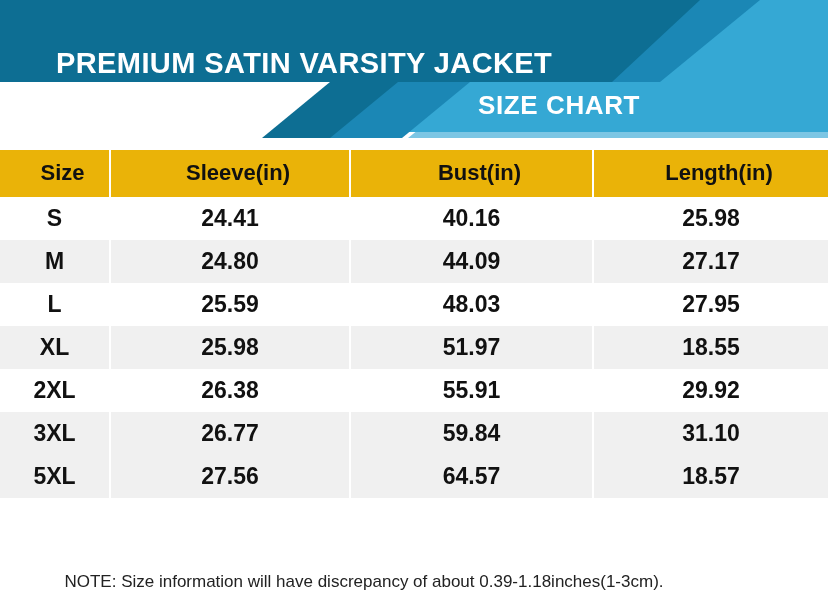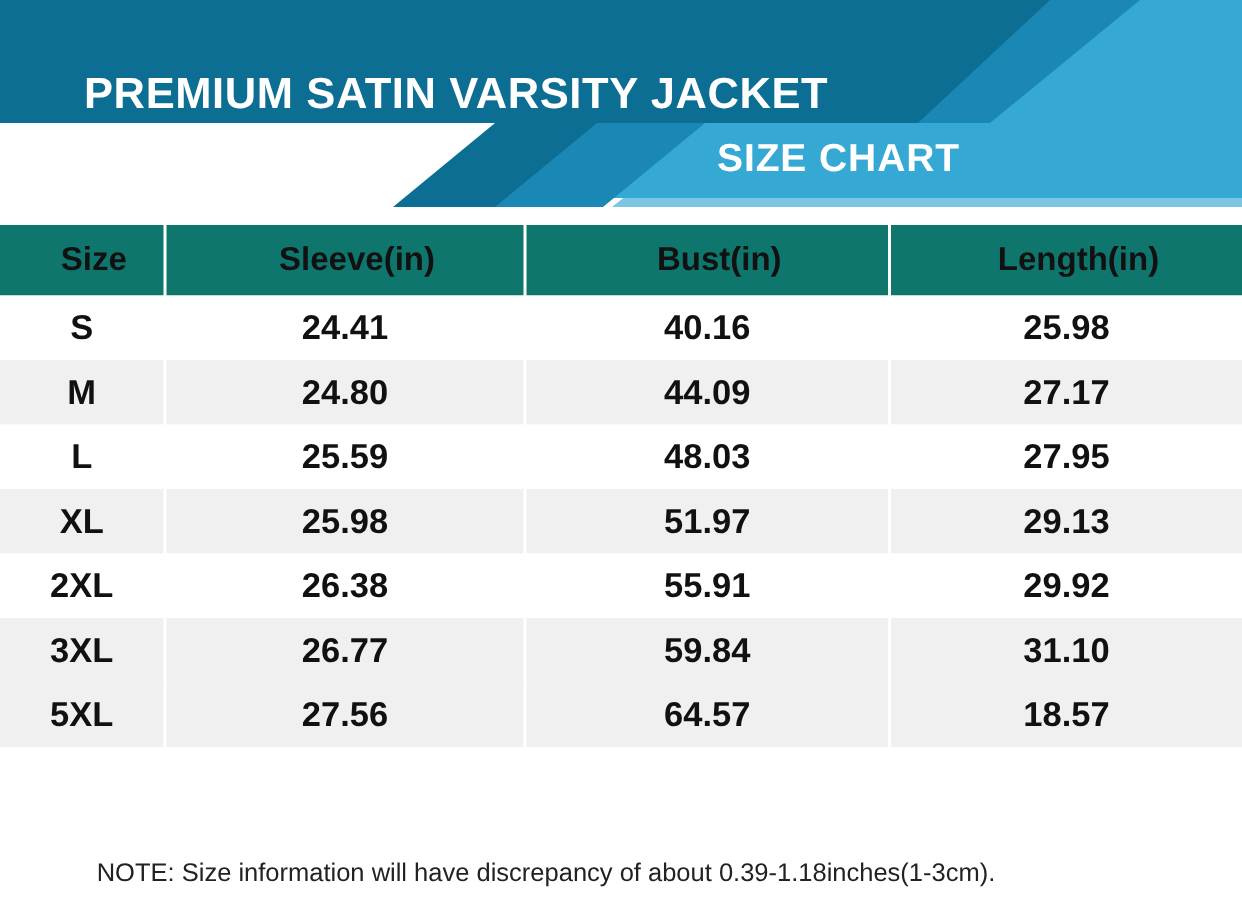--- a/index.html
+++ b/index.html
@@ -65,21 +65,21 @@
     width: 828px;
     border-collapse: collapse;
     table-layout: fixed;
   }
   table.size-chart col.c-size   { width: 110px; }
   table.size-chart col.c-sleeve { width: 240px; }
   table.size-chart col.c-bust   { width: 243px; }
   table.size-chart col.c-length { width: 235px; }
 
   table.size-chart thead th {
-    background: #0f766e;
+    background: #eab308;
     color: #111111;
     font-size: 22px;
     font-weight: bold;
     text-align: center;
     padding: 10px 0 11px 16px;
     border-right: 2px solid #ffffff;
   }
   table.size-chart thead th:last-child { border-right: none; }
 
   table.size-chart tbody td {
@@ -163,21 +163,21 @@
         <tr class="odd">
           <td>L</td>
           <td>25.59</td>
           <td>48.03</td>
           <td>27.95</td>
         </tr>
         <tr class="even">
           <td>XL</td>
           <td>25.98</td>
           <td>51.97</td>
-          <td>29.13</td>
+          <td>18.55</td>
         </tr>
         <tr class="odd">
           <td>2XL</td>
           <td>26.38</td>
           <td>55.91</td>
           <td>29.92</td>
         </tr>
         <tr class="even">
           <td>3XL</td>
           <td>26.77</td>

